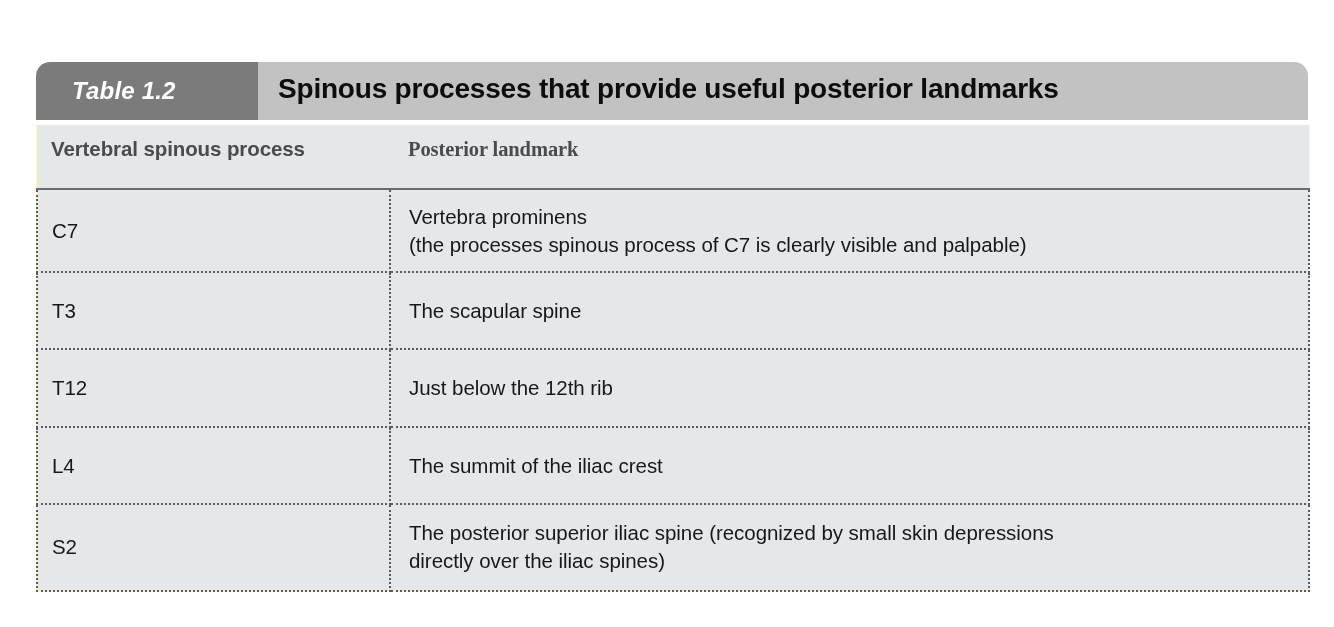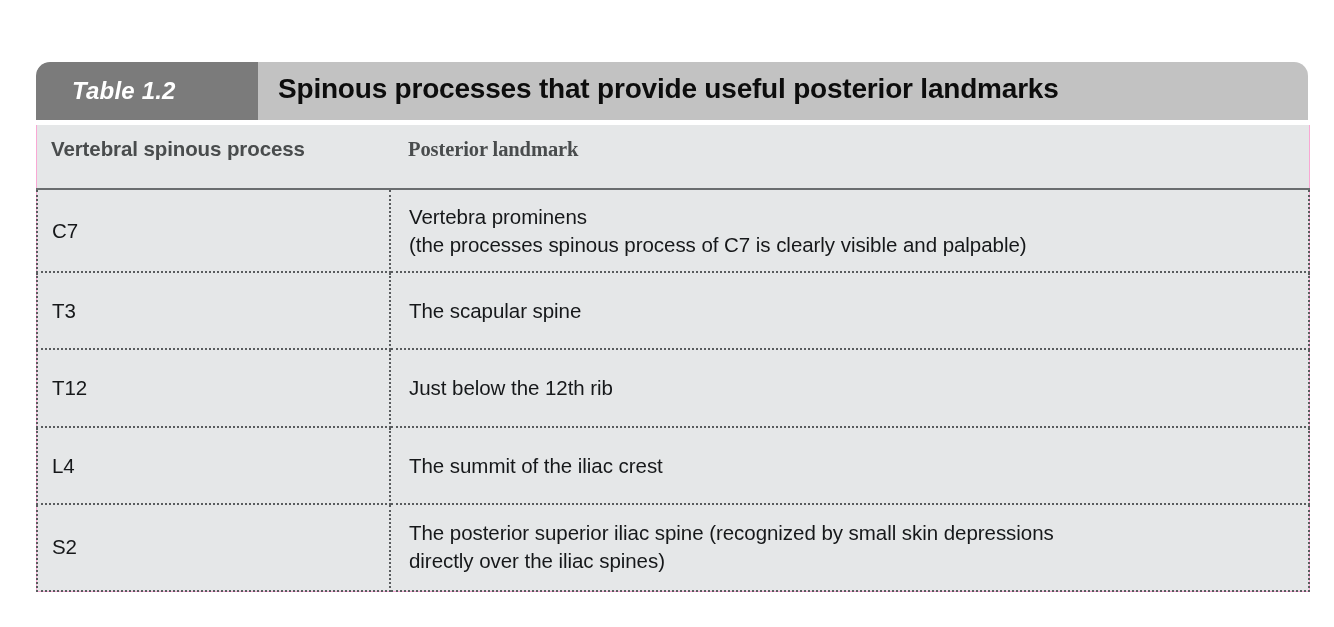--- a/index.html
+++ b/index.html
@@ -68,21 +68,21 @@
   
   .bar-gap {
     height: 5px;
     background: #ffffff;
   }
 
   
   table.landmarks {
     width: 100%;
     border-collapse: collapse;
-    background: #f9a8d4;
+    background: #fef9c3;
     table-layout: fixed;
   }
   table.landmarks col.col-vert { width: 353px; }
   table.landmarks col.col-land { width: 919px; }
 
   thead th {
     background: #e5e7e8;
     text-align: left;
     vertical-align: top;
     font-weight: bold;

